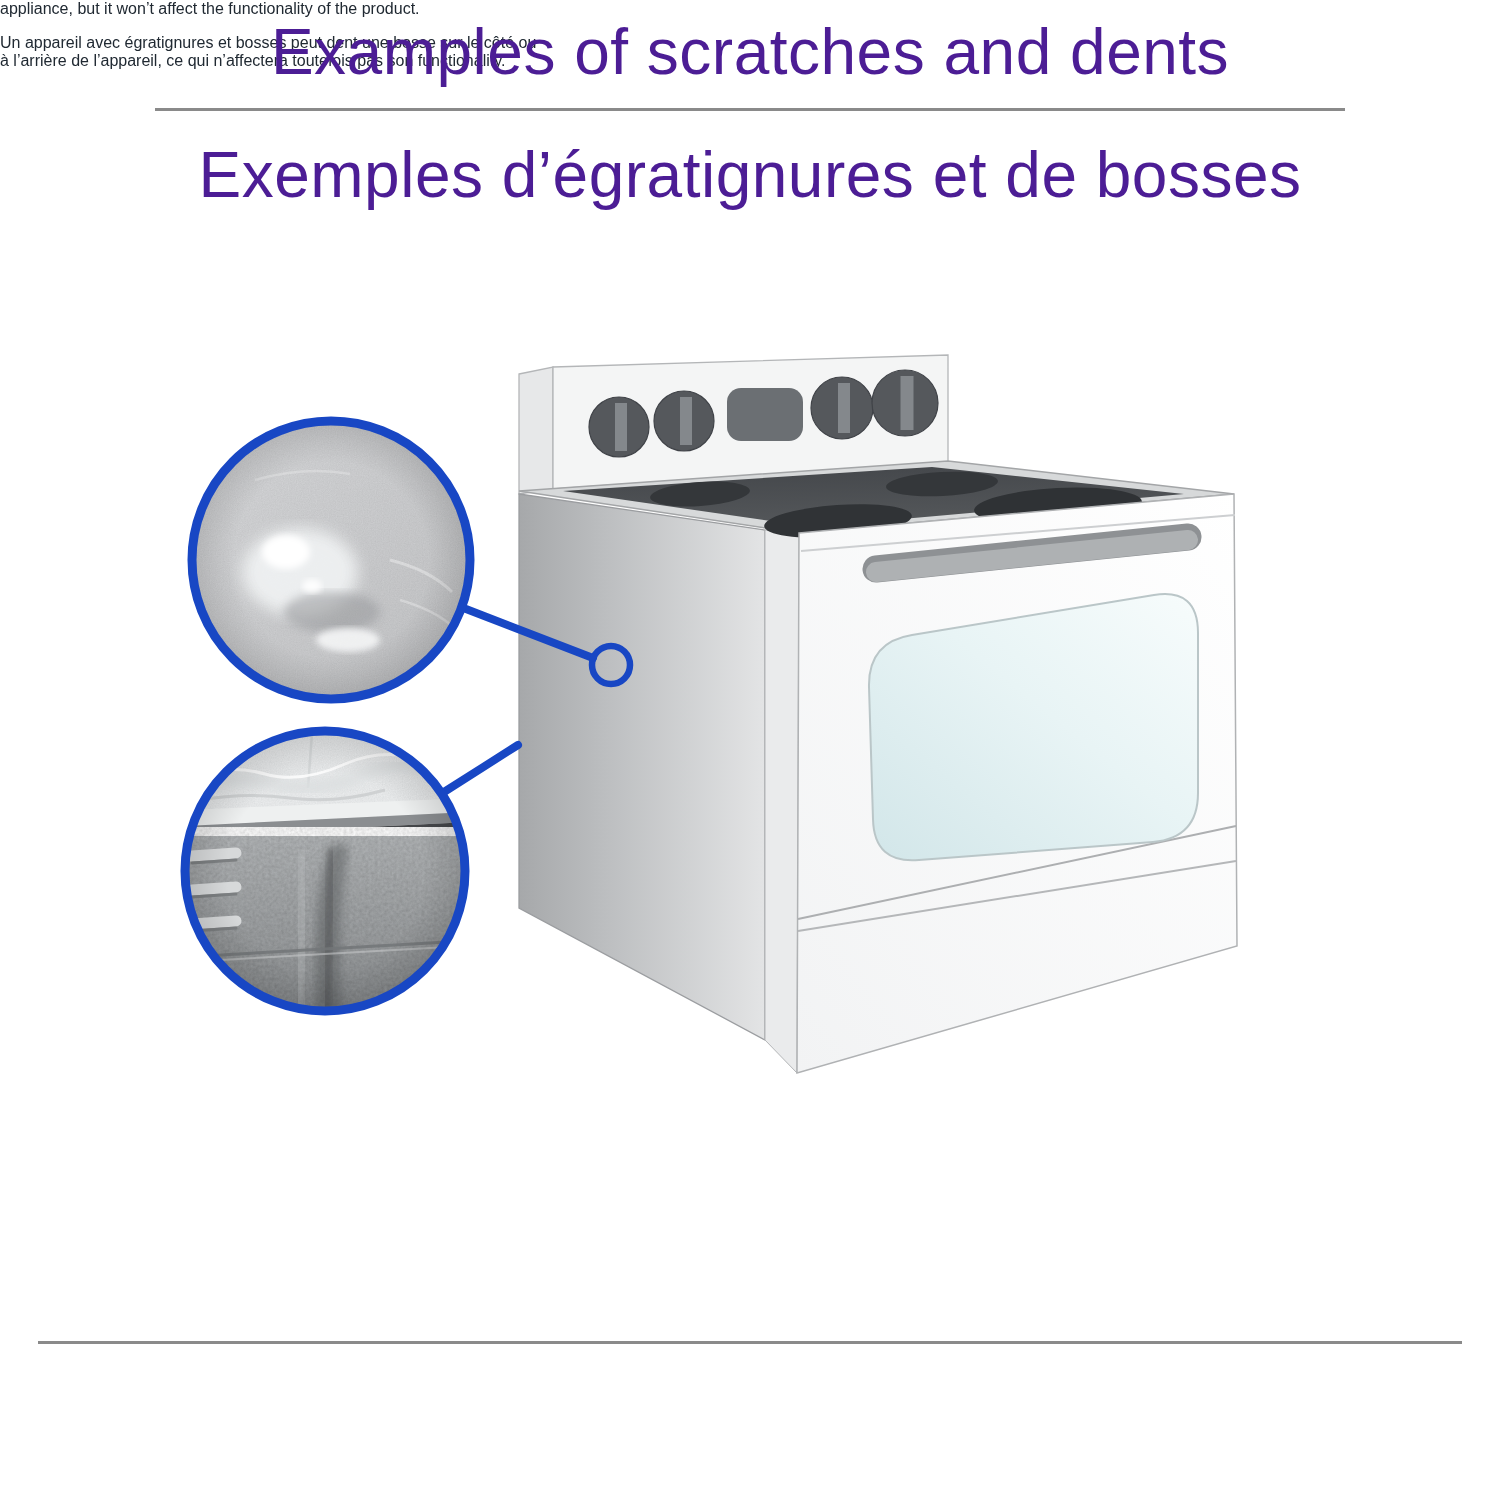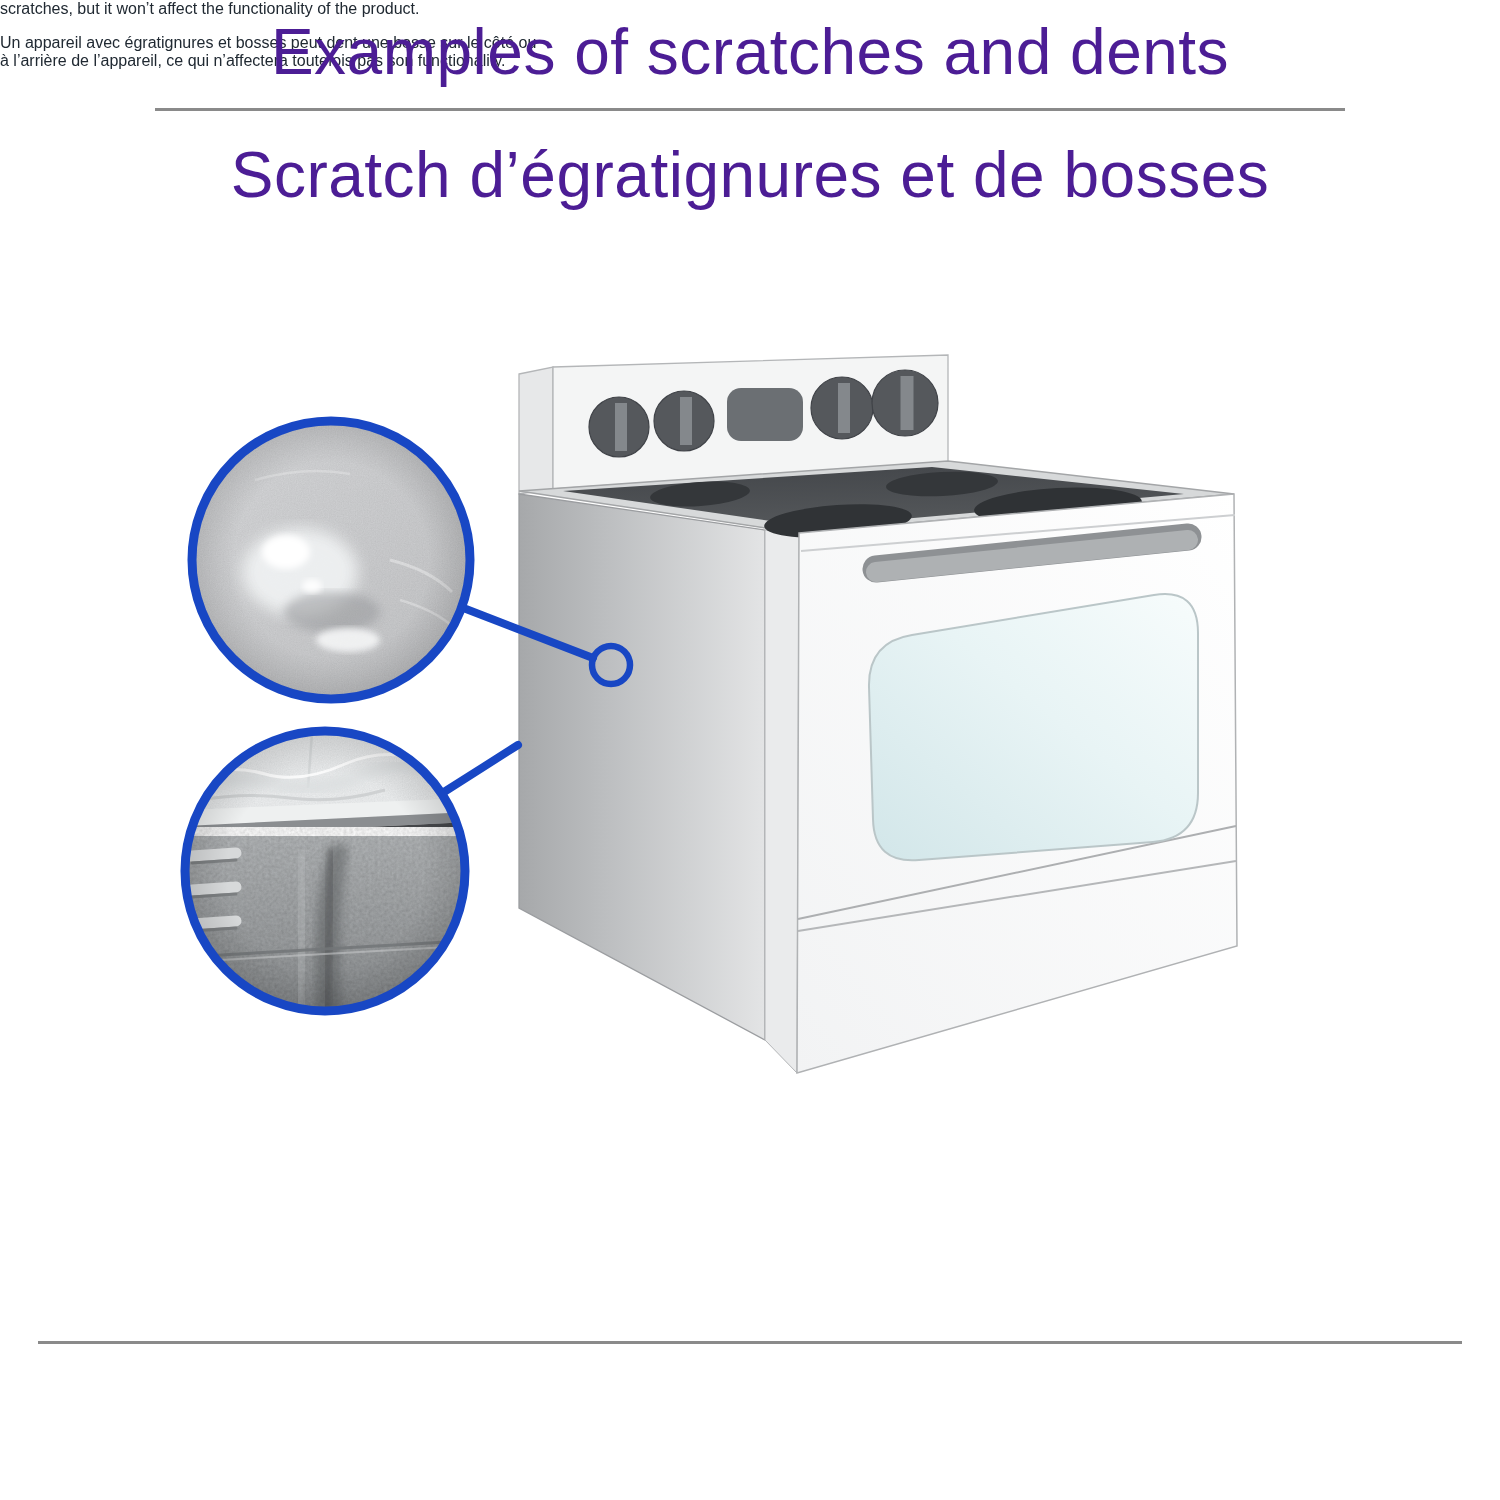--- a/index.html
+++ b/index.html
@@ -24,21 +24,21 @@
   .para-fr{top:1364px;}
   .illustration{position:absolute;left:0;top:0;width:1500px;height:1500px;}
 </style>
 </head>
 <body>
 
 <div class="page">
 
   <h1 class="title title-en">Examples of scratches and dents</h1>
   <div class="divider divider-top"></div>
-  <h2 class="title title-fr">Scratch d’égratignures et de bosses</h2>
+  <h2 class="title title-fr">Exemples d’égratignures et de bosses</h2>
 
   <svg class="illustration" viewBox="0 0 1500 1500" xmlns="http://www.w3.org/2000/svg">
     <defs>
       <linearGradient id="sideGrad" x1="0" y1="0" x2="1" y2="0">
         <stop offset="0" stop-color="#a6a8aa"></stop>
         <stop offset="0.35" stop-color="#bcbec0"></stop>
         <stop offset="1" stop-color="#e3e4e5"></stop>
       </linearGradient>
       <linearGradient id="frontGrad" x1="1" y1="0" x2="0" y2="1">
         <stop offset="0" stop-color="#ffffff"></stop>
@@ -211,21 +211,21 @@
           </g>
           <circle cx="325" cy="871" r="140" fill="url(#vigGrad)"></circle>
         </g>
         <circle cx="325" cy="871" r="140" fill="none" stroke="#1847C4" stroke-width="9"></circle>
       </g>
     </g>
   </svg>
 
   <p class="para para-en">
     </p>
-    <div>scratches, but it won’t affect the functionality of the product.</div>
+    <div>appliance, but it won’t affect the functionality of the product.</div>
   <p></p>
 
   <div class="divider divider-bottom"></div>
 
   <p class="para para-fr">
     </p>
     <div>Un appareil avec égratignures et bosses peut dent une bosse sur le côté ou</div>
     <div>à l’arrière de l’appareil, ce qui n’affectera toutefois pas son functionality.</div>
   <p></p>
 

